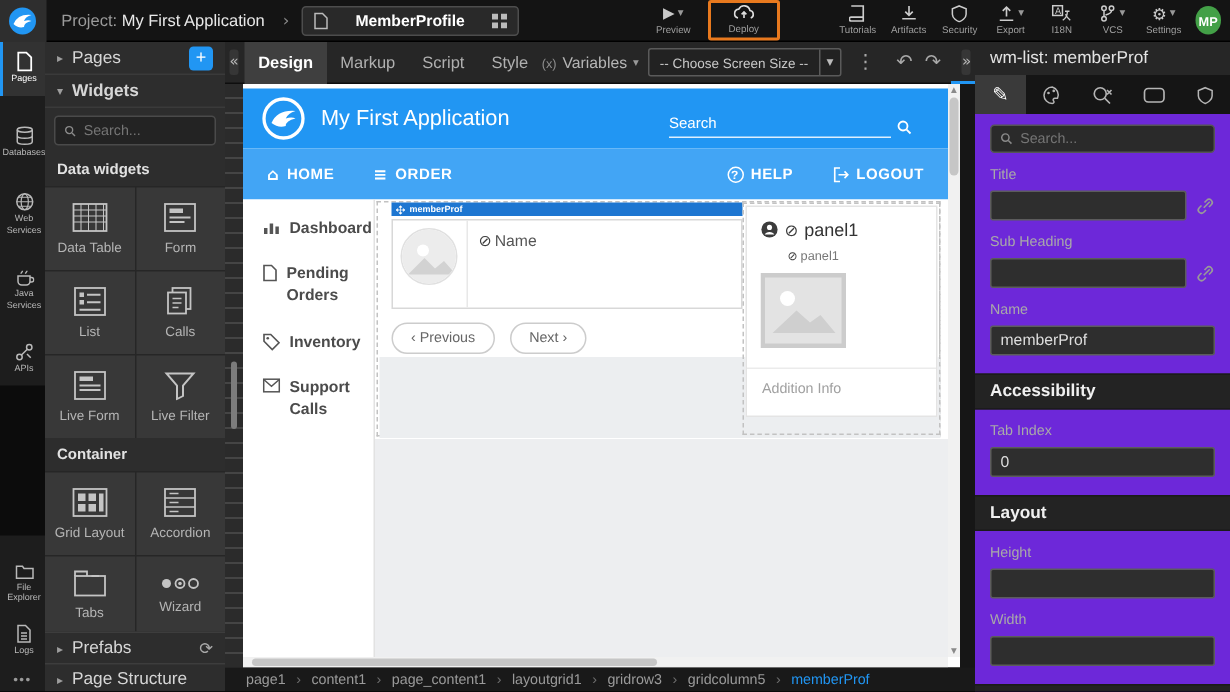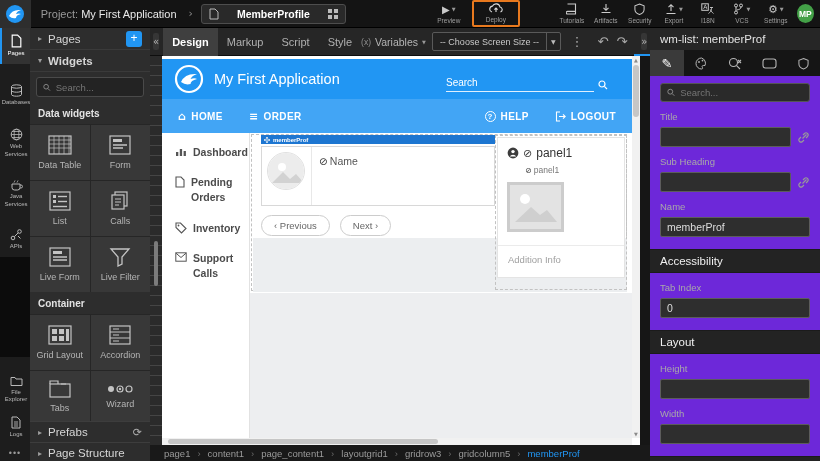--- a/index.html
+++ b/index.html
@@ -122,21 +122,21 @@
   .ptabs { height:26px; background:#151515; display:flex; }
   .ptab { width:34px; display:flex; align-items:center; justify-content:center; color:#b5b5b5; }
   .ptab.active { background:#3a3a3a; color:#fff; }
   .ptab .pg { font-size:13px; font-family:"DejaVu Sans",sans-serif; }
   .psearch { margin:7px 10px; height:19px; background:#2a2a2a; border:1px solid #555; border-radius:3px; display:flex; align-items:center; gap:5px; padding:0 6px; }
   .psearch input { background:transparent; border:0; outline:0; color:#bdbdbd; font-size:9.5px; width:100%; font-family:inherit; }
   .pfield { margin:9px 10px 0; }
   .plabel { font-size:9.5px; color:#a9a9a9; margin-bottom:5px; }
   .prow { display:flex; align-items:center; gap:6px; }
   .pinput { flex:1; height:20px; background:#2e2e2e; border:1px solid #5c5c5c; border-radius:2px; color:#ddd; font-size:10.5px; padding:0 6px; font-family:inherit; outline:0; min-width:0; }
-  .psection { margin-top:12px; background:#232323; border-top:1px solid #1b1b1b; border-bottom:1px solid #1b1b1b; padding:5px 10px; font-size:11.5px; font-weight:normal; color:#f0f0f0; }
+  .psection { margin-top:12px; background:#232323; border-top:1px solid #1b1b1b; border-bottom:1px solid #1b1b1b; padding:5px 10px; font-size:11.5px; font-weight:bold; color:#f0f0f0; }
 </style>
 </head>
 <body>
 
 <div class="stage">
 
   <div class="topbar">
     <div class="logo-tile">
       <svg width="20" height="20" viewBox="0 0 20 20">
         <circle cx="10" cy="10" r="9" fill="#2196f3"></circle>

